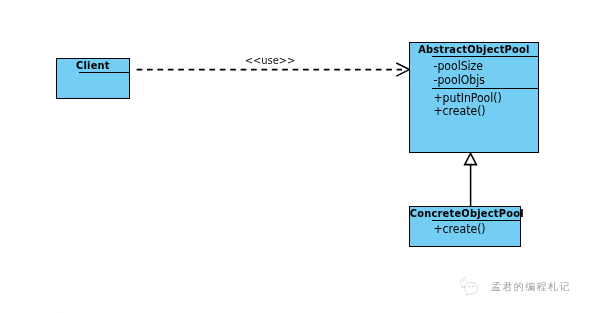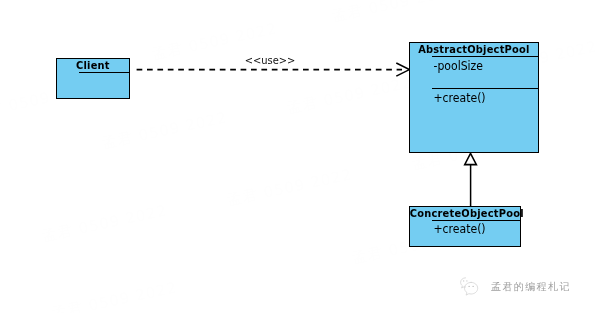--- a/index.html
+++ b/index.html
@@ -70,22 +70,24 @@
 
   <div class="uml-class" style="left:56px; top:58px; width:74px; height:41px;">
     <div class="uml-title" style="height:13.2px; line-height:13.9px;">Client</div>
     <div class="uml-compartment" style="height:26.4px;"></div>
   </div>
 
   <div class="uml-class" style="left:409px; top:42px; width:130px; height:111px;">
     <div class="uml-title" style="height:13.2px; line-height:13.9px;">AbstractObjectPool</div>
     <div class="uml-compartment" style="height:31.4px; padding-top:3.0px;">
       <div class="uml-line">-poolSize</div>
+      <div class="uml-line">-poolObjs</div>
     </div>
     <div class="uml-compartment" style="height:63.6px; padding-top:3.0px;">
+      <div class="uml-line">+putInPool()</div>
       <div class="uml-line">+create()</div>
     </div>
   </div>
 
   <div class="uml-class" style="left:409px; top:206px; width:112px; height:40.5px;">
     <div class="uml-title" style="height:13.2px; line-height:13.9px;">ConcreteObjectPool</div>
     <div class="uml-compartment" style="height:26.9px; padding-top:2.0px;">
       <div class="uml-line">+create()</div>
     </div>
   </div>

